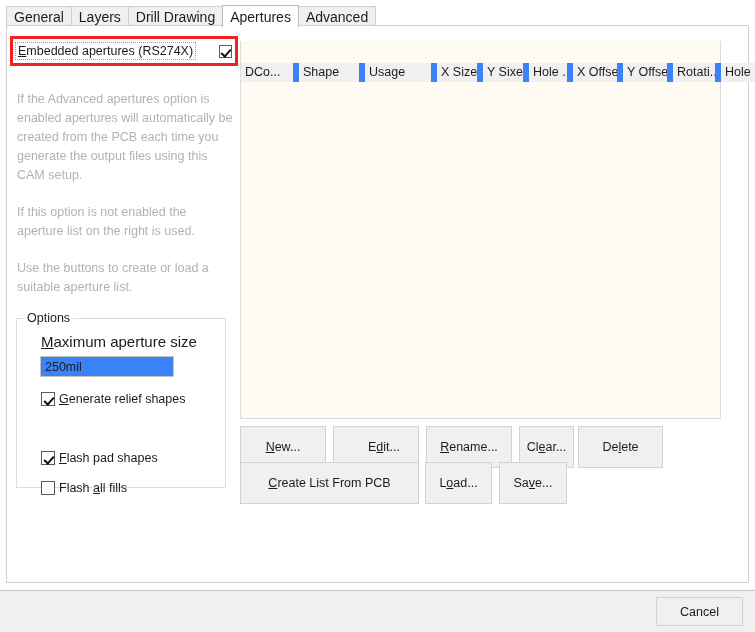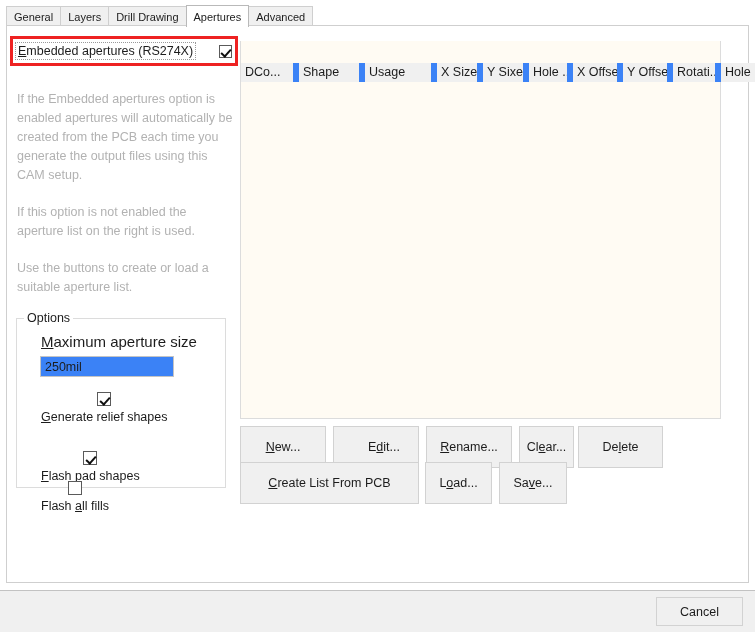--- a/index.html
+++ b/index.html
@@ -35,21 +35,21 @@
     align-items: flex-end;
   }
   .tab {
     height: 20px;
     line-height: 20px;
     padding: 0 7px;
     border: 1px solid #cfcfcf;
     border-bottom: none;
     background: #f0f0f0;
     color: #1c1c1c;
-    font-size: 11px;
+    font-size: 14px;
     margin-right: -1px;
     box-sizing: border-box;
     white-space: nowrap;
     user-select: none;
   }
   .tab.selected {
     background: #ffffff;
     border-color: #b9b9b9;
     height: 22px;
     line-height: 22px;
@@ -166,21 +166,20 @@
   }
   .opt-check-row {
     position: absolute;
     left: 41px;
     display: flex;
     align-items: center;
     gap: 4px;
     font-size: 12.5px;
     color: #1c1c1c;
     white-space: nowrap;
-    flex-direction: column;
   }
   #opt-relief { top: 392px; }
   #opt-flashpad { top: 451px; }
   #opt-flashall { top: 481px; }
   .opt-check-row .cbox { width: 14px; height: 14px; }
   .opt-check-row .cbox.checked::after { left: 3.5px; top: 1.5px; }
 
   
   #list-caption {
     position: absolute;
@@ -314,21 +313,21 @@
   <div id="tabpage"></div>
 
   <div id="embedded-row">
     <span id="embedded-label"><u>E</u><span>mbedded apertures (RS274X)</span></span>
     <span class="cbox checked"></span>
   </div>
 
   <div id="redbox"></div>
 
   <div id="desc">
-    <p>If the Embedded apertures option is enabled apertures will automatically be created from the PCB each time you generate the output files using this CAM setup.</p>
+    <p>If the Advanced apertures option is enabled apertures will automatically be created from the PCB each time you generate the output files using this CAM setup.</p>
     <p>If this option is not enabled the aperture list on the right is used.</p>
     <p>Use the buttons to create or load a suitable aperture list.</p>
   </div>
 
   <div id="options-group"></div>
   <div id="options-caption">Options</div>
 
   <label id="max-aperture-label"><u>M</u><span>aximum aperture size</span></label>
 
   <input id="max-aperture-input" type="text" value="250mil" style="">

